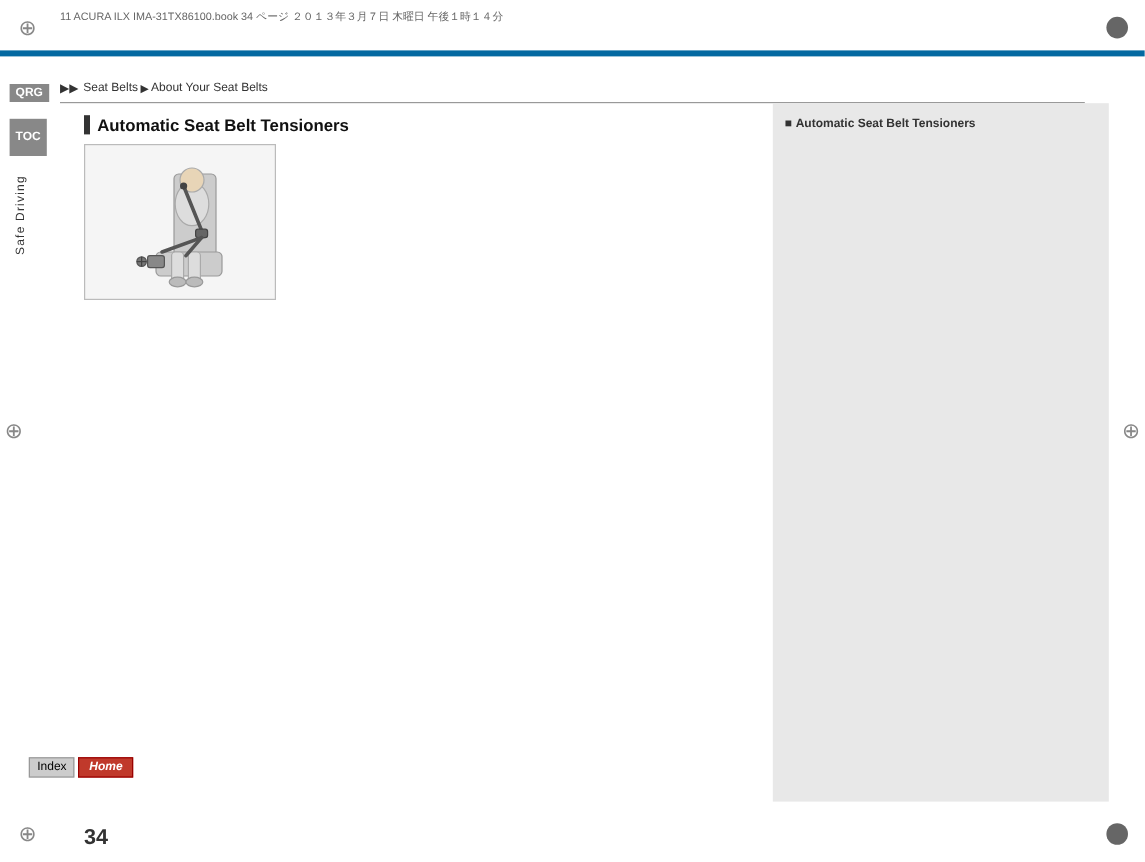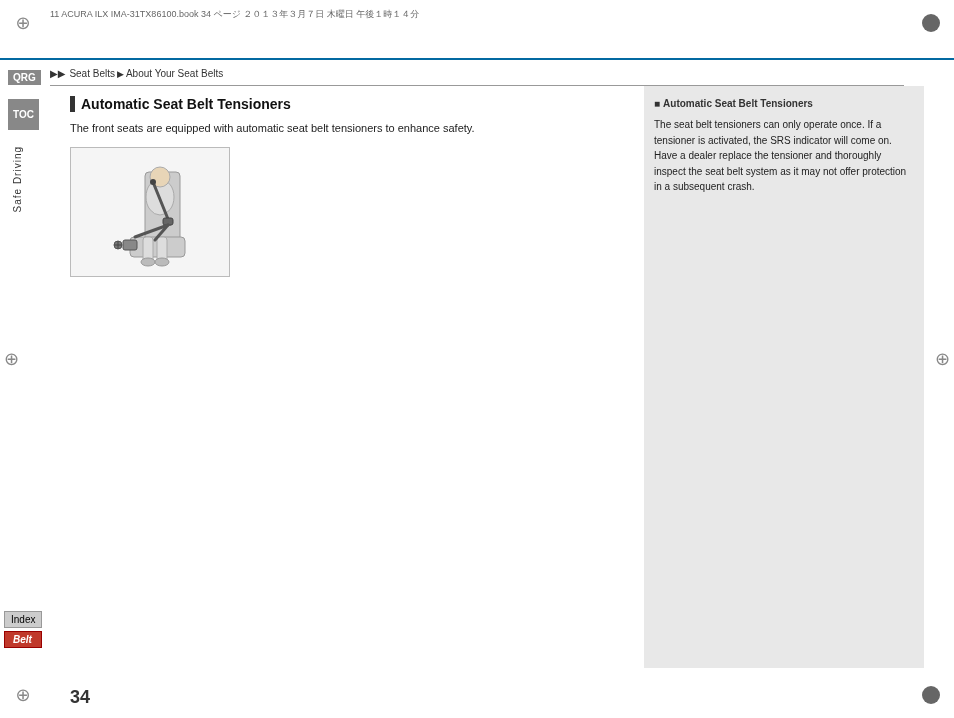--- a/index.html
+++ b/index.html
@@ -36,22 +36,22 @@
       font-size: 18px;
       color: #888;
     }
 
     
     .top-bar {
       position: absolute;
       top: 0;
       left: 0;
       right: 0;
-      height: 60px;
-      border-bottom: 2px solid #0369a1;
+      height: 47px;
+      border-bottom: 5px solid #0369a1;
       display: flex;
       align-items: center;
     }
     .top-file-info {
       position: absolute;
       top: 8px;
       left: 50px;
       font-size: 9px;
       color: #666;
       white-space: nowrap;
@@ -113,23 +113,22 @@
       writing-mode: vertical-rl;
       transform: rotate(180deg);
       margin-left: 4px;
       letter-spacing: 1px;
     }
 
     
     .bottom-left-buttons {
       position: absolute;
       bottom: 70px;
-      left: 4px;
-      display: flex;
-      flex-direction: column;
+      left: 24px;
+      display: flex;
       gap: 3px;
     }
     .index-btn {
       background: #ccc;
       color: #000;
       font-size: 10px;
       padding: 2px 6px;
       border: 1px solid #999;
       cursor: pointer;
       display: inline-block;
@@ -298,33 +297,32 @@
 <div class="left-sidebar">
   <div class="qrg-badge">QRG</div>
   <div style="height:8px;"></div>
   <div class="toc-badge">TOC</div>
   <div style="height:12px;"></div>
   <div class="sidebar-label">Safe Driving</div>
 </div>
 
 <div class="bottom-left-buttons">
   <div class="index-btn">Index</div>
-  <div class="home-btn">Belt</div>
+  <div class="home-btn">Home</div>
 </div>
 
 <div class="page-number">34</div>
 
 <div class="main-content">
 
   <div class="content-left">
     <div class="section-title">
       <span class="section-title-bar"></span>
       <span>Automatic Seat Belt Tensioners</span>
     </div>
-    <p class="body-text">The front seats are equipped with automatic seat belt tensioners to enhance safety.</p>
 
     <div class="illustration-box">
       <svg class="illustration-svg" viewBox="0 0 150 120" xmlns="http://www.w3.org/2000/svg">
 
         <rect x="70" y="20" width="35" height="70" rx="4" fill="#ccc" stroke="#999" stroke-width="1"></rect>
 
         <rect x="55" y="85" width="55" height="20" rx="4" fill="#ccc" stroke="#999" stroke-width="1"></rect>
 
         <ellipse cx="85" cy="45" rx="14" ry="18" fill="#ddd" stroke="#aaa" stroke-width="1"></ellipse>
 
@@ -352,16 +350,15 @@
         <line x1="39" y1="93" x2="47" y2="93" stroke="#444" stroke-width="1"></line>
       </svg>
     </div>
   </div>
 
   <div class="content-right">
     <div class="right-section-title">
       <span style="font-size:10px;">■</span>
       <span>Automatic Seat Belt Tensioners</span>
     </div>
-    <p class="right-body-text">The seat belt tensioners can only operate once. If a tensioner is activated, the SRS indicator will come on. Have a dealer replace the tensioner and thoroughly inspect the seat belt system as it may not offer protection in a subsequent crash.</p>
   </div>
 
 </div>
 
 </body></html>

